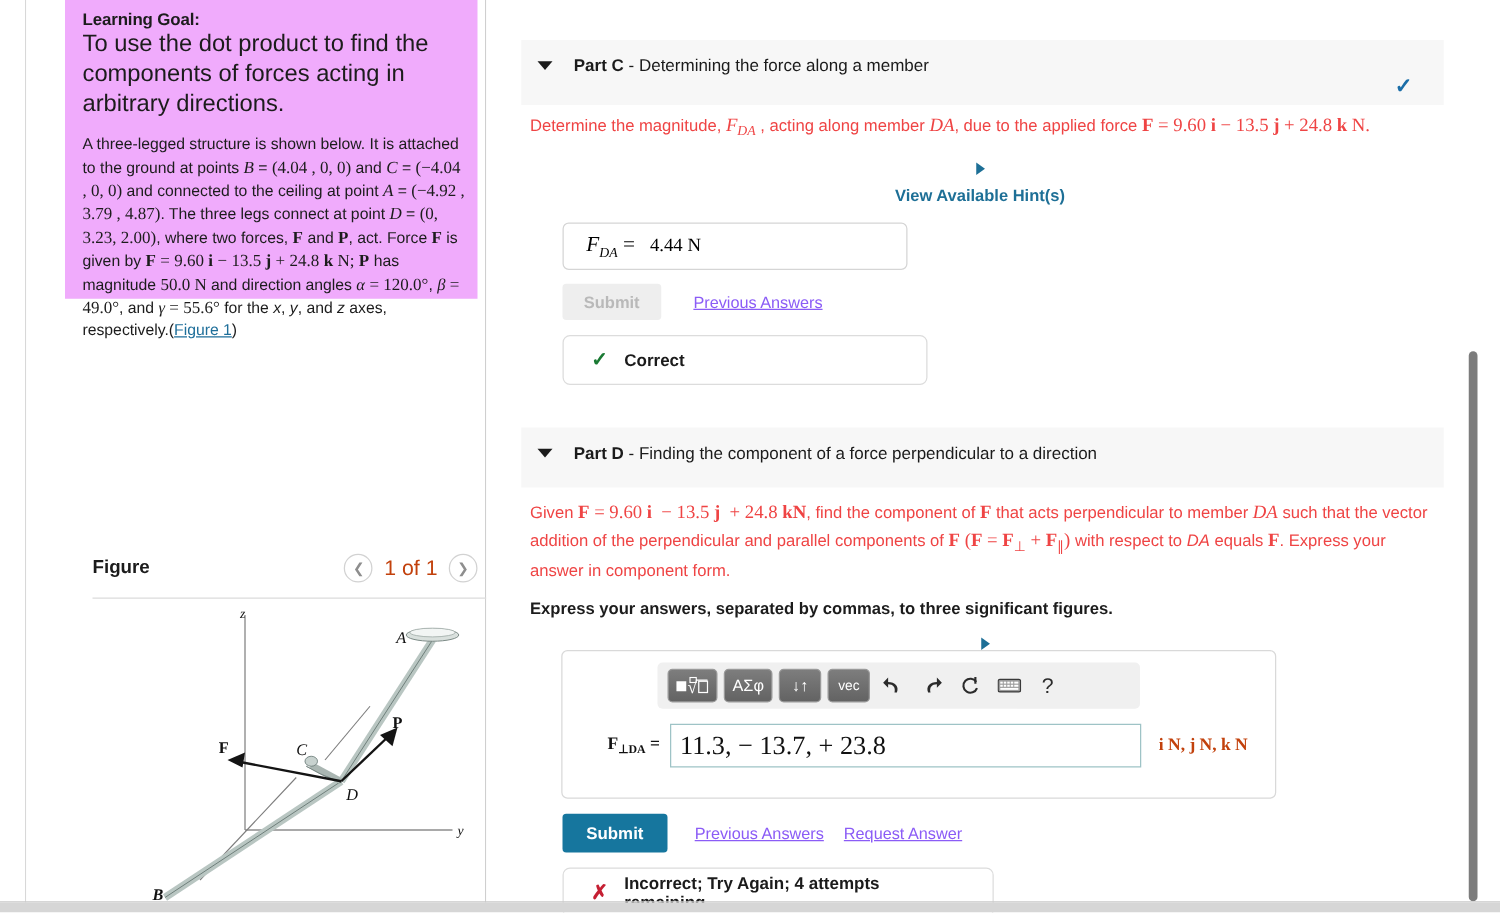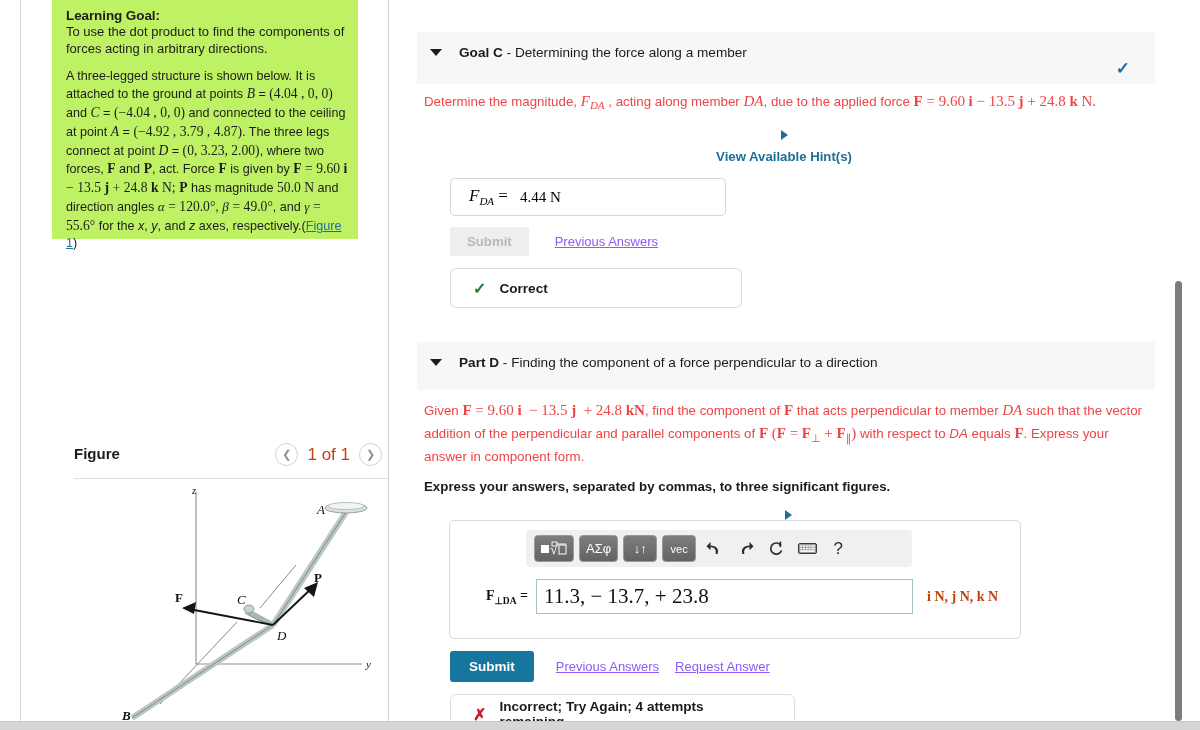--- a/index.html
+++ b/index.html
@@ -15,25 +15,25 @@
   
   .vrule-far-left { position:absolute; left:20px; top:0; width:1px; height:722px; background:#d8d8d8; }
   .vrule-mid      { position:absolute; left:388px; top:0; width:1px; height:722px; background:#cfcfcf; }
   .bottom-bar     { position:absolute; left:0; bottom:0; width:1200px; height:8px; background:#d6d6d6; }
   .bottom-hair    { position:absolute; left:0; bottom:8px; width:1200px; height:1px; background:#c9c9c9; }
 
   
   .left-col { position:absolute; left:21px; top:0; width:367px; height:722px; background:#fff; }
 
   .learning-box {
-    position:absolute; left:31px; top:0; width:306px; height:239px;
-    background:#bef264; padding:8px 10px 10px 14px;
+    position:absolute; left:31px; top:0; width:330px; height:239px;
+    background:#f0abfc; padding:8px 10px 10px 14px;
   }
   .lg-title { font-size:13.5px; font-weight:bold; color:#1c1c1c; margin:0 0 1px 0; letter-spacing:-0.1px;}
-  .lg-sub { font-size:13px; color:#1c1c1c; line-height:1.27; margin:0; }
+  .lg-sub { font-size:19px; color:#1c1c1c; line-height:1.27; margin:0; }
   .lg-body { font-size:12.6px; color:#1c1c1c; line-height:1.38; margin:11px 0 0 0; }
   .lg-body .mv { font-family:"Liberation Serif", serif; font-style:italic; font-size:13.6px; }
   .lg-body .mb { font-family:"Liberation Serif", serif; font-weight:bold; font-size:13.6px; }
   .lg-body .mn { font-family:"Liberation Serif", serif; font-size:13.6px; }
   .lg-body .mi { font-family:"Liberation Serif", serif; font-style:italic; font-size:13.2px; }
   a.figlink { color:#1f6f9a; }
 
   
   .figure-head { position:absolute; left:53px; top:443px; width:322px; height:30px; }
   .figure-title { position:absolute; left:0; top:2px; font-size:15px; font-weight:bold; color:#1b1b1b; }
@@ -195,21 +195,21 @@
         <text x="240" y="100" font-family="Liberation Serif, serif" font-weight="bold" font-size="13" fill="#111">P</text>
       </svg>
     </div>
   </div>
 
   <div class="right-col">
 
     <div class="part-header" style="top:32px; height:52px;">
       <div class="ph-caret"></div>
       <div class="ph-title">
-        <b>Goal C</b><span> - </span><span>Determining the force along a member</span>
+        <b>Part C</b><span> - </span><span>Determining the force along a member</span>
       </div>
       <div class="ph-check">✓</div>
     </div>
 
     <div class="pbody" style="top:90px;">
       <div class="ptext">Determine the magnitude, <span class="mi">F</span><span class="sb">DA</span> , acting along member <span class="mi">DA</span>, due to the applied force <span class="mb">F</span> <span class="mn">=</span> <span class="mn">9.60</span> <span class="mb">i</span> <span class="mn">−</span> <span class="mn">13.5</span> <span class="mb">j</span> <span class="mn">+</span> <span class="mn">24.8</span> <span class="mb">k</span> <span class="mn">N.</span></div>
       <div class="hint-link" style="margin-top:16px;">
         <span class="hint-tri"></span>
         <span>View Available Hint(s)</span>
       </div>

